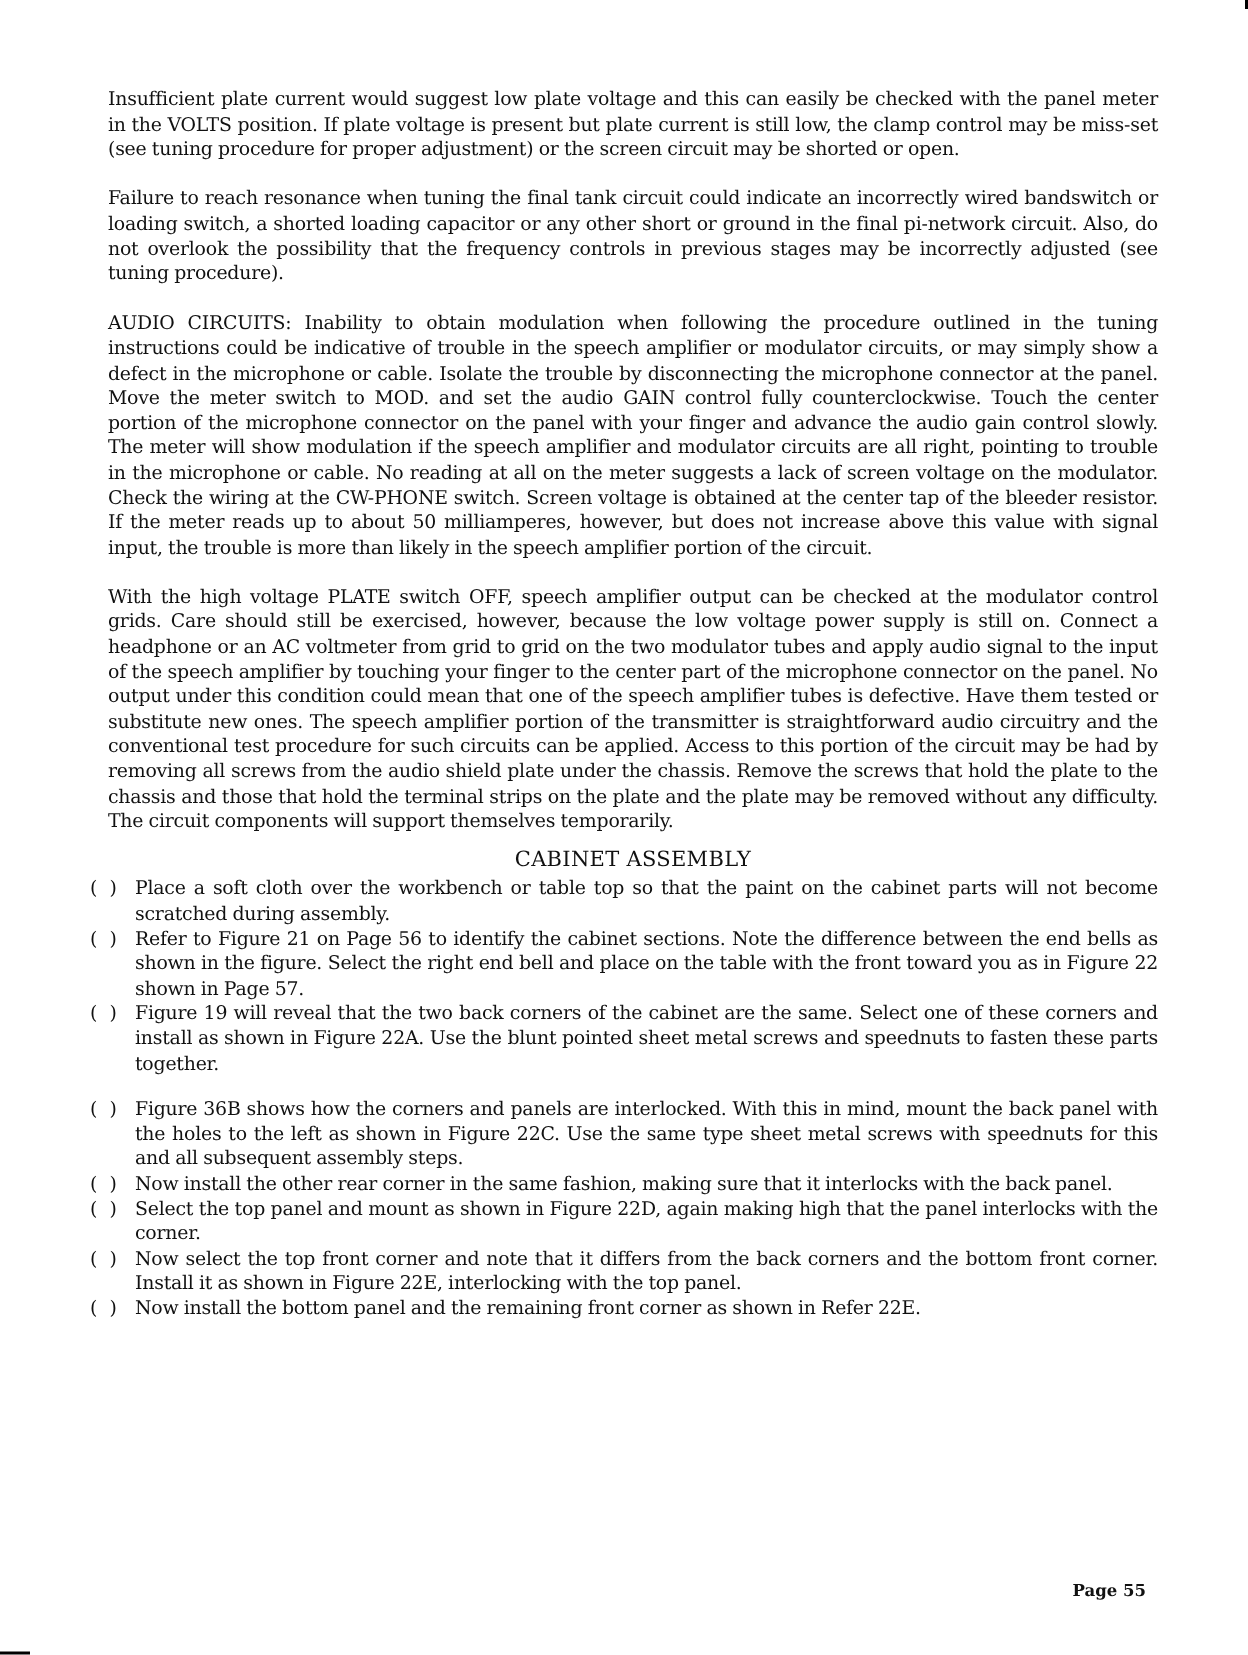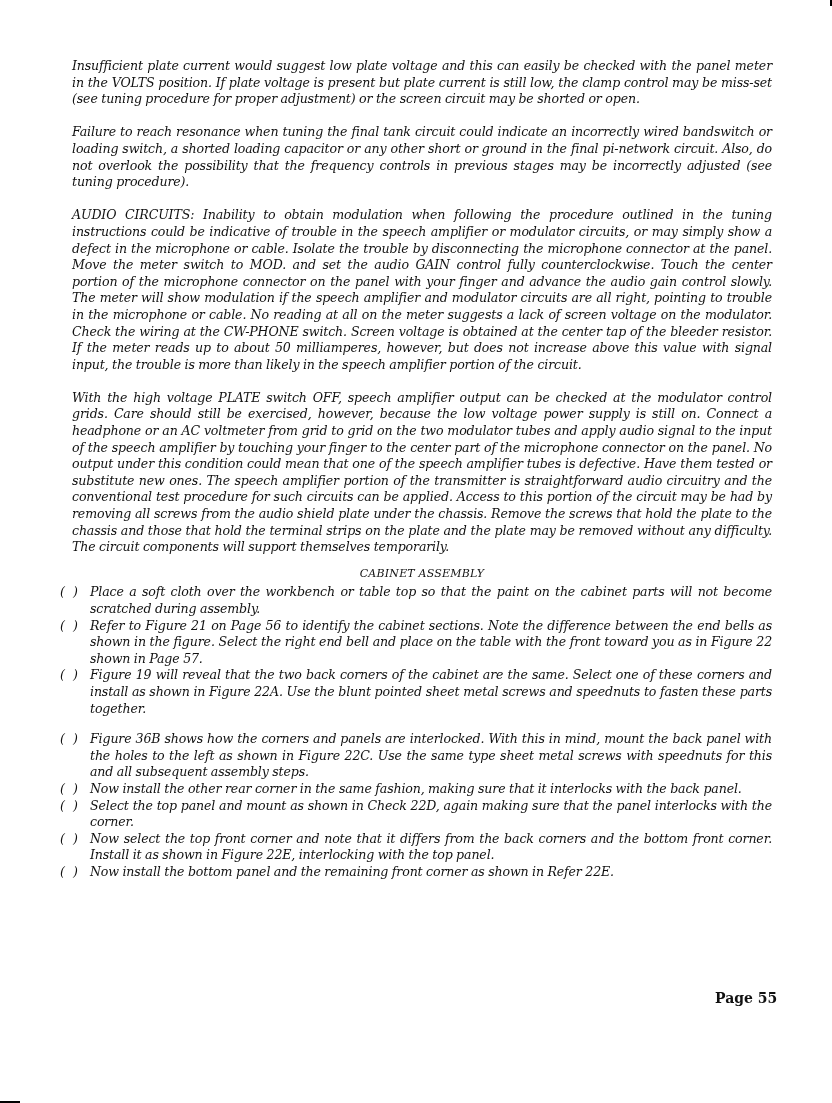--- a/index.html
+++ b/index.html
@@ -1,26 +1,26 @@
 <!DOCTYPE html>
 <html><head>
 <meta charset="utf-8">
 <style>
   html, body { margin: 0; padding: 0; background: #ffffff; }
   body { width: 832px; height: 1103px; position: relative; overflow: hidden;
          font-family: "DejaVu Serif", "Liberation Serif", serif; color: #111; }
-  .page { position: absolute; left: 72px; top: 58px; width: 700px; font-style: italic; }
+  .page { position: absolute; left: 72px; top: 58px; width: 700px; }
   .para { font-size: 12.6px; line-height: 16.6px; text-align: justify; margin: 0 0 16.6px 0;
           letter-spacing: -0.15px; word-spacing: -0.3px; }
-  .heading { text-align: center; font-size: 11px; line-height: 17px; margin: -7px 0 2px 0; letter-spacing: 0.2px; }
+  .heading { text-align: center; font-size: 14px; line-height: 17px; margin: -7px 0 2px 0; letter-spacing: 0.2px; }
   .step { display: flex; font-size: 12.6px; line-height: 16.6px; margin-left: -12px; }
   .step .box { width: 30px; flex: 0 0 30px; white-space: pre; }
   .step .txt { flex: 1; text-align: justify; letter-spacing: -0.15px; word-spacing: -0.3px; }
   .gap { height: 14px; }
-  .pagenum { position: absolute; left: 715px; top: 990px; font-weight: bold; font-size: 14px; }
+  .pagenum { position: absolute; left: 715px; top: 1054px; font-weight: bold; font-size: 11px; }
   .mark-tr { position: absolute; left: 830px; top: 0; width: 2px; height: 6px; background: #000; }
   .mark-bl { position: absolute; left: 0; top: 1101px; width: 20px; height: 2px; background: #000; }
 </style>
 </head>
 <body>
 
 <div class="mark-tr"></div>
 <div class="mark-bl"></div>
 
 <div class="page">
@@ -52,21 +52,21 @@
     <div class="step">
       <span class="box">(  )</span>
       <span class="txt">Figure 36B shows how the corners and panels are interlocked. With this in mind, mount the back panel with the holes to the left as shown in Figure 22C. Use the same type sheet metal screws with speednuts for this and all subsequent assembly steps.</span>
     </div>
     <div class="step">
       <span class="box">(  )</span>
       <span class="txt">Now install the other rear corner in the same fashion, making sure that it interlocks with the back panel.</span>
     </div>
     <div class="step">
       <span class="box">(  )</span>
-      <span class="txt">Select the top panel and mount as shown in Check 22D, again making sure that the panel interlocks with the corner.</span>
+      <span class="txt">Select the top panel and mount as shown in Figure 22D, again making high that the panel interlocks with the corner.</span>
     </div>
     <div class="step">
       <span class="box">(  )</span>
       <span class="txt">Now select the top front corner and note that it differs from the back corners and the bottom front corner. Install it as shown in Figure 22E, interlocking with the top panel.</span>
     </div>
     <div class="step">
       <span class="box">(  )</span>
       <span class="txt">Now install the bottom panel and the remaining front corner as shown in Refer 22E.</span>
     </div>
   </div>

